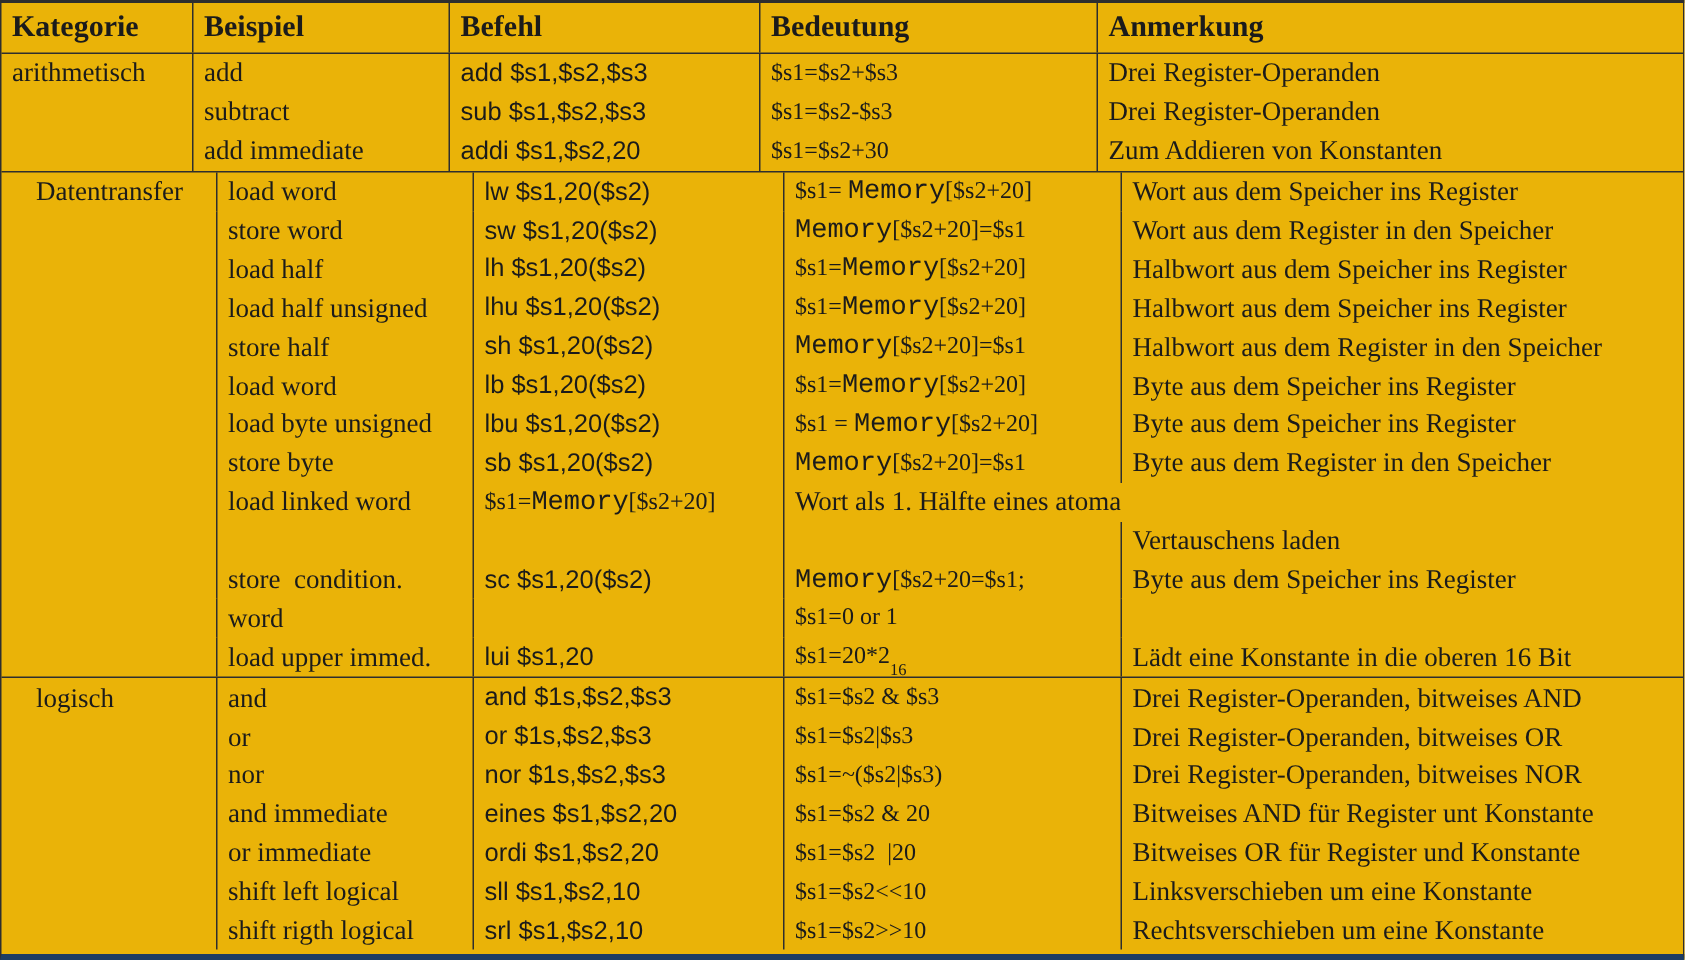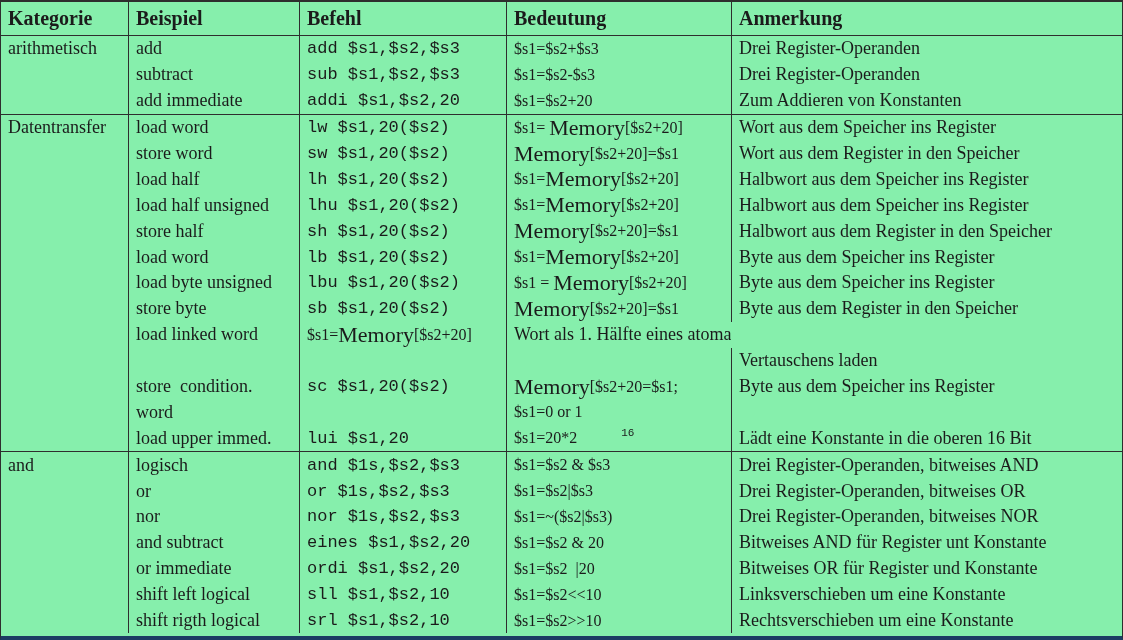--- a/index.html
+++ b/index.html
@@ -4,21 +4,21 @@
 <style>
   html,body{margin:0;padding:0;background:#ffffff;}
   body{width:1123px;height:640px;overflow:hidden;}
   .table{
     box-sizing:border-box;
     width:1123px;height:640px;
     border-top:2px solid #2e2e2e;
     border-left:1px solid #2e2e2e;
     border-right:1px solid #2e2e2e;
     border-bottom:4px solid #1d3c63;
-    background:#86efac;
+    background:#eab308;
     color:#1b1b1b;
     display:flex;flex-direction:column;
   }
   .row{
     display:grid;
     grid-template-columns:127px 171px 207px 225px 1fr;
     height:25.9px;
     align-items:center;
   }
   .header-row{height:33px;border-bottom:1.5px solid #2e2e2e;}
@@ -31,31 +31,31 @@
     white-space:pre;
     font-family:"Liberation Serif", serif;
     font-size:18px;
   }
   .cell + .cell{border-left:1px solid #2e2e2e;}
   .header-row .cell{
     font-weight:bold;
     font-size:20px;
     font-family:"Liberation Serif", serif;
   }
-  .mono{font-family:Liberation Mono, monospace;font-size:17px;}
+  .mono{font-family:Liberation Sans, sans-serif;font-size:17px;}
   .seg-m{font-family:Liberation Serif, serif;font-size:16px;}
-  .seg-s{font-family:Liberation Serif, serif;font-size:22px;}
+  .seg-s{font-family:Liberation Mono, monospace;font-size:18px;}
   .seg-sup{
-    font-family:Liberation Mono, monospace;
+    font-family:Liberation Serif, serif;
     font-size:11px;
     align-self:flex-start;
-    position:relative;top:2px;margin-left:44px;
+    position:relative;top:16px;
   }
   .section{display:block;}
-  .section + .section{border-top:1px solid #2e2e2e;}
+  .section + .section{border-top:1px solid #2e2e2e;padding-left:16px;}
 </style>
 </head>
 <body>
 
 <div class="table">
   <div class="row header-row">
     <div class="cell">Kategorie</div>
     <div class="cell">Beispiel</div>
     <div class="cell">Befehl</div>
     <div class="cell">Bedeutung</div>
@@ -74,21 +74,21 @@
           <div class="cell"></div>
           <div class="cell">subtract</div>
           <div class="cell mono">sub $s1,$s2,$s3</div>
           <div class="cell"><span class="seg-m">$s1=$s2-$s3</span></div>
           <div class="cell">Drei Register-Operanden</div>
         </div>
         <div class="row">
           <div class="cell"></div>
           <div class="cell">add immediate</div>
           <div class="cell mono">addi $s1,$s2,20</div>
-          <div class="cell"><span class="seg-m">$s1=$s2+20</span></div>
+          <div class="cell"><span class="seg-m">$s1=$s2+30</span></div>
           <div class="cell">Zum Addieren von Konstanten</div>
         </div>
       </div>
       <div class="section">
         <div class="row">
           <div class="cell">Datentransfer</div>
           <div class="cell">load word</div>
           <div class="cell mono">lw $s1,20($s2)</div>
           <div class="cell"><span class="seg-m">$s1= </span><span class="seg-s">Memory</span><span class="seg-m">[$s2+20]</span></div>
           <div class="cell">Wort aus dem Speicher ins Register</div>
@@ -172,43 +172,43 @@
         <div class="row">
           <div class="cell"></div>
           <div class="cell">load upper immed.</div>
           <div class="cell mono">lui $s1,20</div>
           <div class="cell"><span class="seg-m">$s1=20*2</span><span class="seg-sup">16</span></div>
           <div class="cell">Lädt eine Konstante in die oberen 16 Bit</div>
         </div>
       </div>
       <div class="section">
         <div class="row">
+          <div class="cell">logisch</div>
           <div class="cell">and</div>
-          <div class="cell">logisch</div>
           <div class="cell mono">and $1s,$s2,$s3</div>
           <div class="cell"><span class="seg-m">$s1=$s2 &amp; $s3</span></div>
           <div class="cell">Drei Register-Operanden, bitweises AND</div>
         </div>
         <div class="row">
           <div class="cell"></div>
           <div class="cell">or</div>
           <div class="cell mono">or $1s,$s2,$s3</div>
           <div class="cell"><span class="seg-m">$s1=$s2|$s3</span></div>
           <div class="cell">Drei Register-Operanden, bitweises OR</div>
         </div>
         <div class="row">
           <div class="cell"></div>
           <div class="cell">nor</div>
           <div class="cell mono">nor $1s,$s2,$s3</div>
           <div class="cell"><span class="seg-m">$s1=~($s2|$s3)</span></div>
           <div class="cell">Drei Register-Operanden, bitweises NOR</div>
         </div>
         <div class="row">
           <div class="cell"></div>
-          <div class="cell">and subtract</div>
+          <div class="cell">and immediate</div>
           <div class="cell mono">eines $s1,$s2,20</div>
           <div class="cell"><span class="seg-m">$s1=$s2 &amp; 20</span></div>
           <div class="cell">Bitweises AND für Register unt Konstante</div>
         </div>
         <div class="row">
           <div class="cell"></div>
           <div class="cell">or immediate</div>
           <div class="cell mono">ordi $s1,$s2,20</div>
           <div class="cell"><span class="seg-m">$s1=$s2  |20</span></div>
           <div class="cell">Bitweises OR für Register und Konstante</div>

